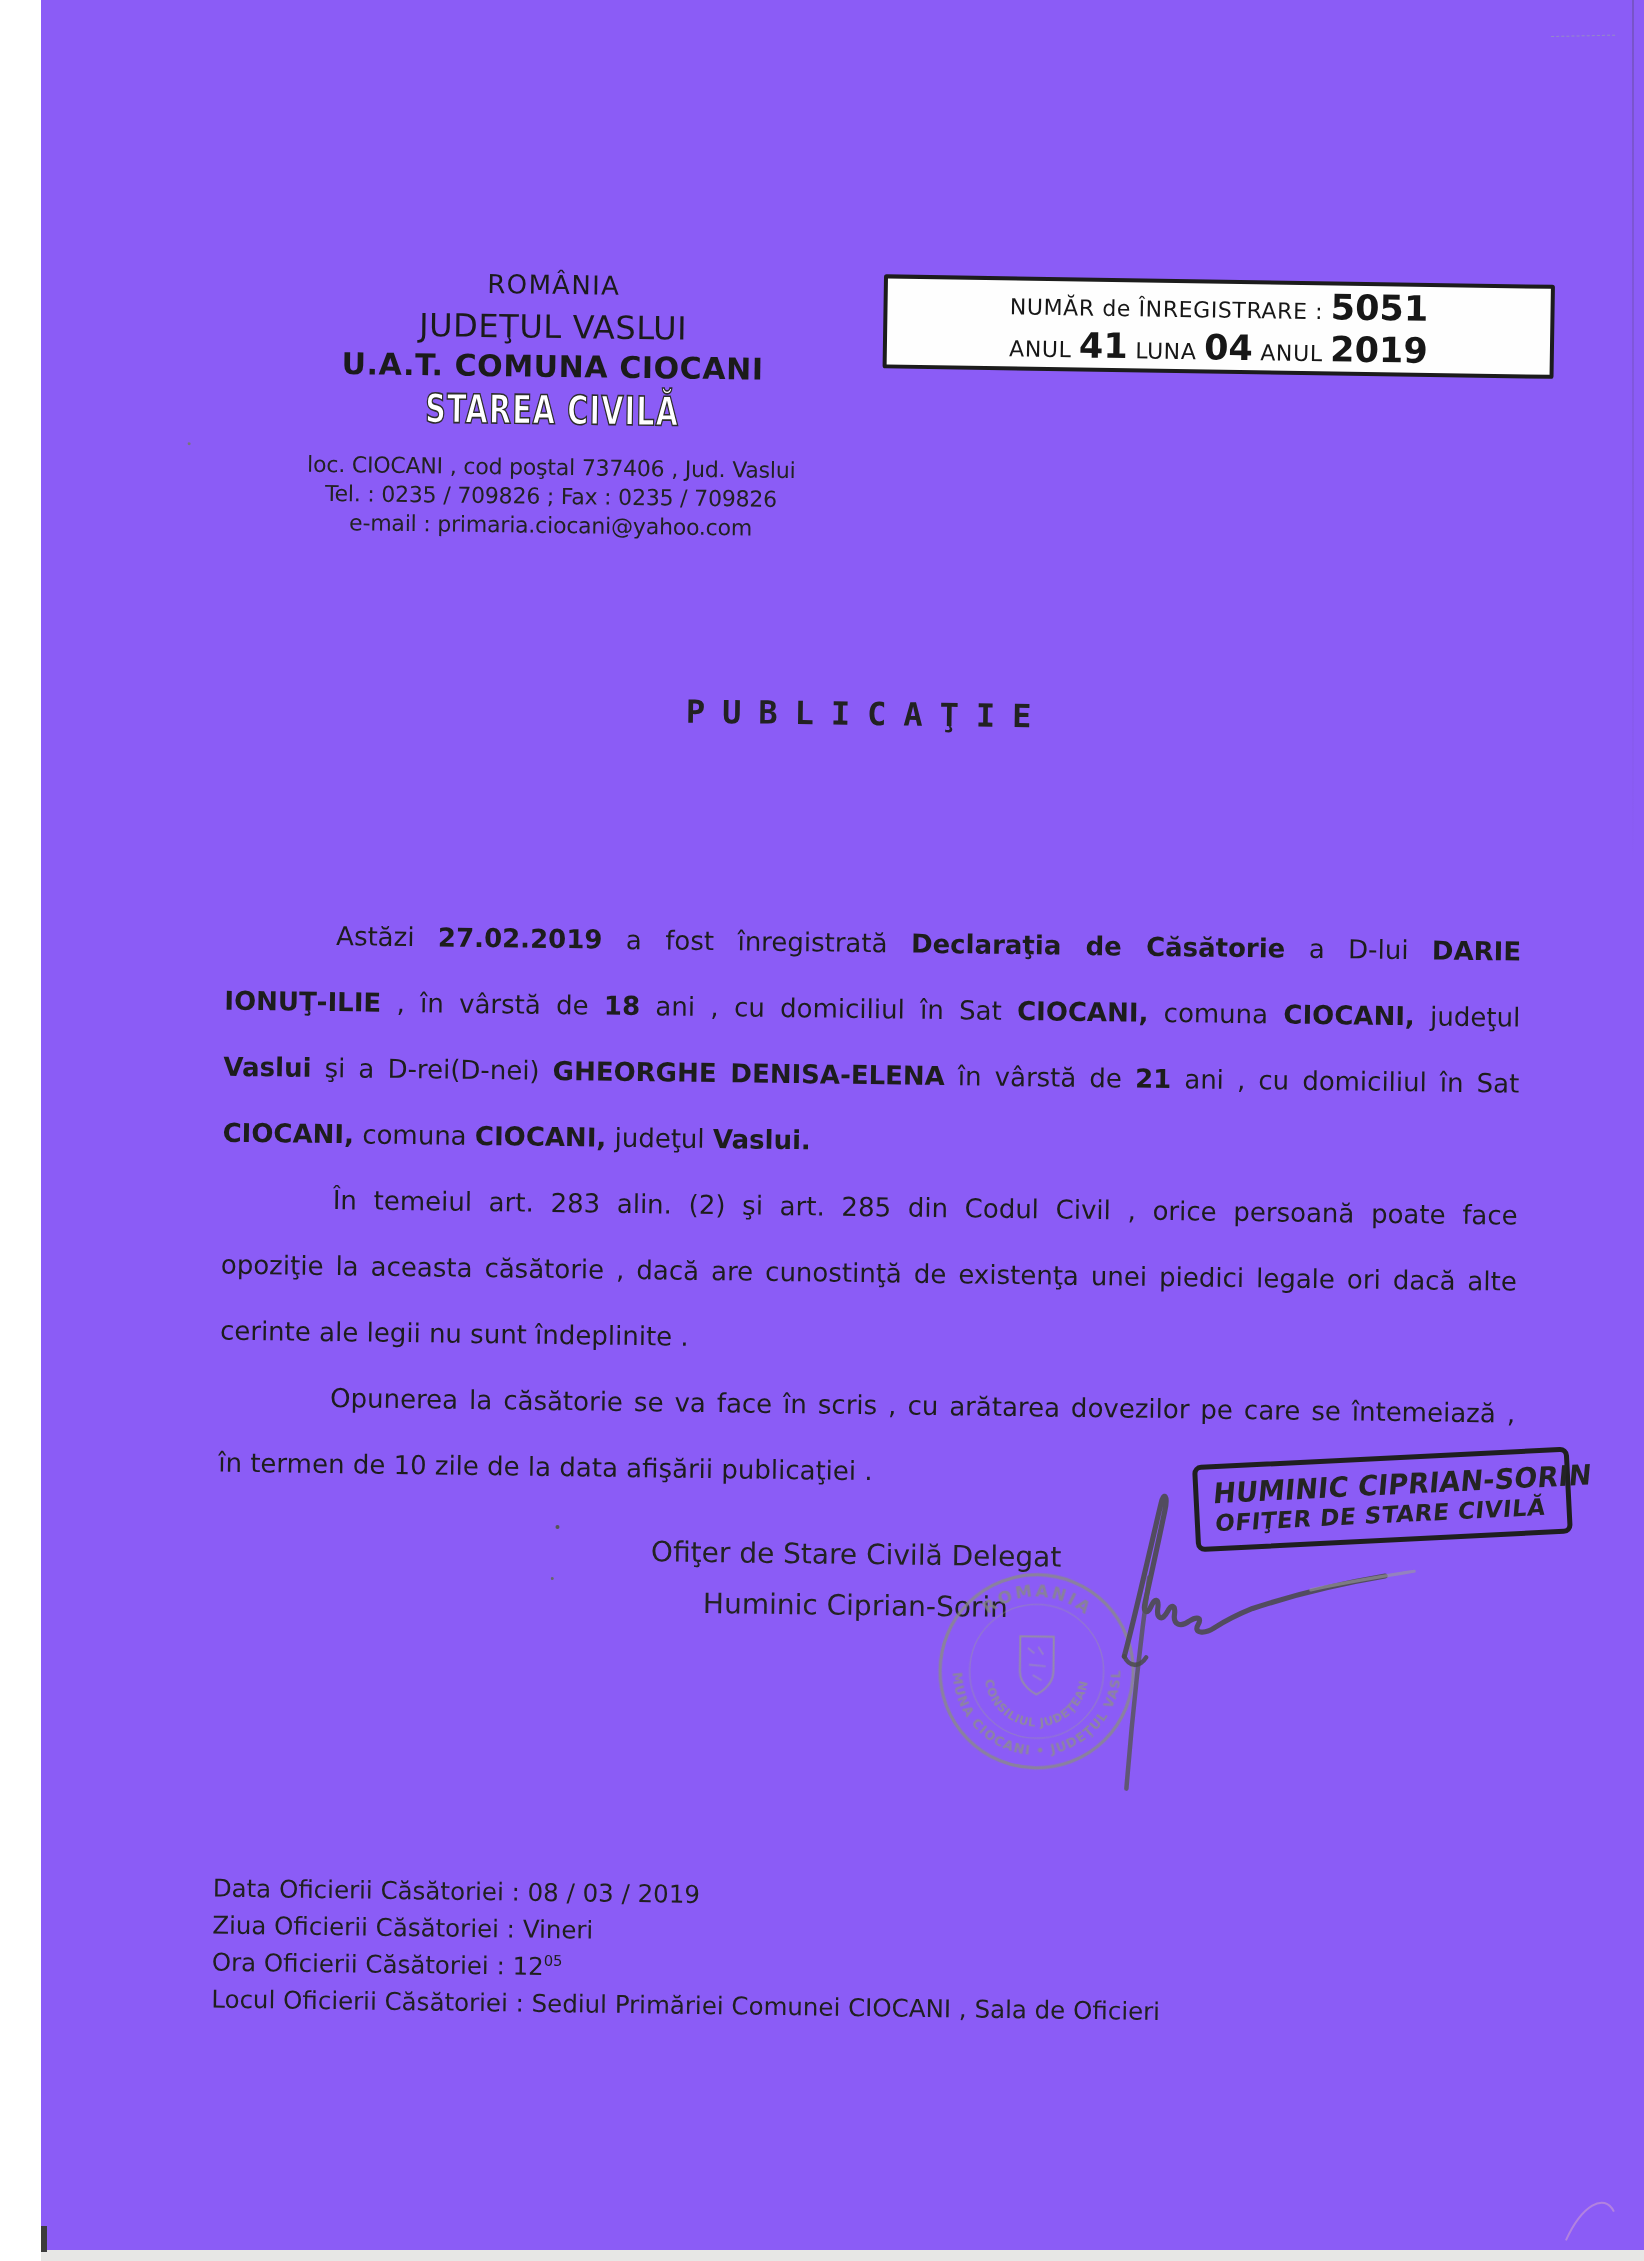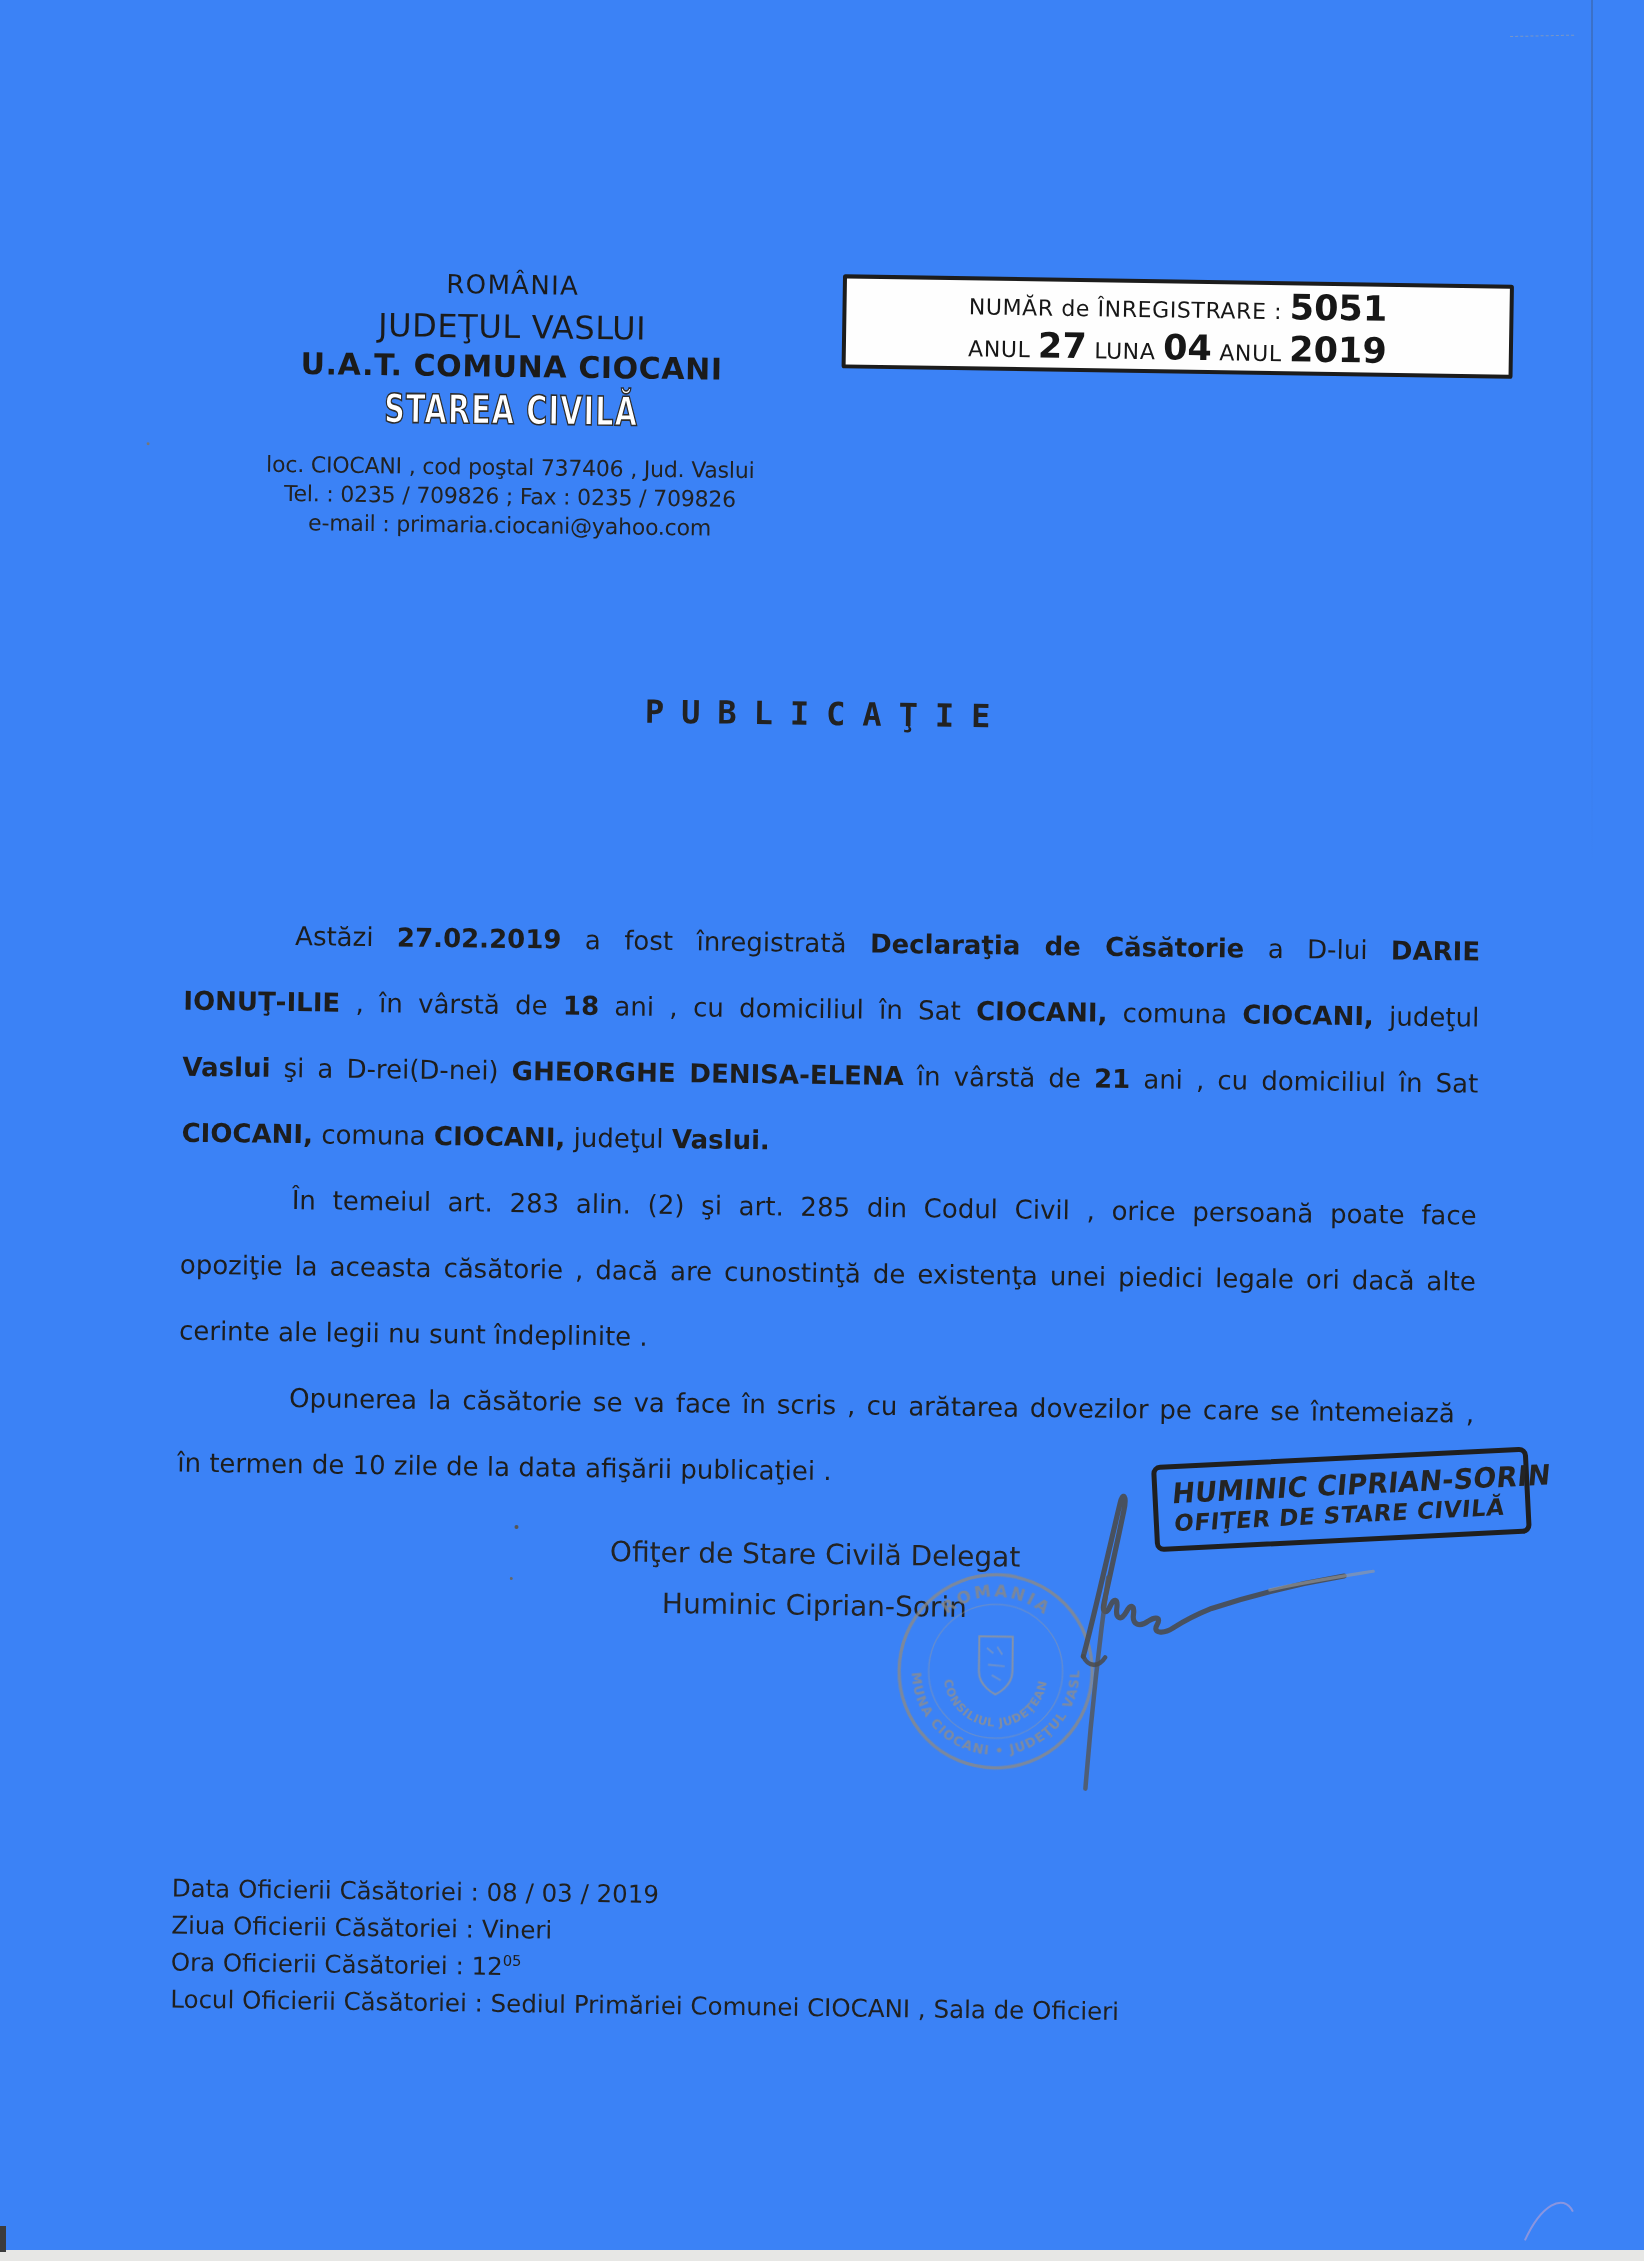--- a/index.html
+++ b/index.html
@@ -1,18 +1,18 @@
 <!DOCTYPE html>
 <html style="font-size:10.3px"><head>
 <meta charset="utf-8">
 <style>
   html,body{margin:0;padding:0;background:#ffffff;}
   body{width:1644px;height:2261px;position:relative;overflow:hidden;
        font-family:"DejaVu Sans","Liberation Sans",sans-serif;color:#1b1b1b;}
-  #page{position:absolute;inset:0;background:#3b82f6;}
+  #page{position:absolute;inset:0;background:#8b5cf6;margin-left:41px;}
   #content{position:absolute;inset:0;transform:rotate(0.75deg);transform-origin:822px 1032px;}
 
   
   .hline{position:absolute;left:213px;width:580px;text-align:center;white-space:nowrap;}
   .country{top:274px;font-size:26px;letter-spacing:1.3px;}
   .county{top:312px;font-size:32px;letter-spacing:0.6px;}
   .uat{top:353px;font-size:30px;font-weight:bold;letter-spacing:0.6px;}
   .starea{top:393px;font-size:37px;font-weight:900;letter-spacing:1.3px;
           color:#ffffff;-webkit-text-stroke:1.5px #2d2d2d;text-shadow:0 0 0.6px #555;
           transform:scaleX(.78) scaleY(1.08);transform-origin:center;}
@@ -81,21 +81,21 @@
     <div class="hline country">ROMÂNIA</div>
     <div class="hline county">JUDEŢUL VASLUI</div>
     <div class="hline uat">U.A.T. COMUNA CIOCANI</div>
     <div class="hline starea">STAREA CIVILĂ</div>
     <div class="hline addr addr1">loc. CIOCANI , cod poştal 737406 , Jud. Vaslui</div>
     <div class="hline addr addr2">Tel. : 0235 / 709826 ; Fax : 0235 / 709826</div>
     <div class="hline addr addr3">e-mail : primaria.ciocani@yahoo.com</div>
 
     <div id="regbox">
       <div class="regline"><span class="lab">NUMĂR de ÎNREGISTRARE :  </span><span class="num">5051</span></div>
-      <div class="regline"><span class="lab">ANUL </span><span class="num">27</span><span class="lab">   LUNA </span><span class="num">04</span><span class="lab">  ANUL </span><span class="num">2019</span></div>
+      <div class="regline"><span class="lab">ANUL </span><span class="num">41</span><span class="lab">   LUNA </span><span class="num">04</span><span class="lab">  ANUL </span><span class="num">2019</span></div>
     </div>
 
     <div id="doc-title">PUBLICAŢIE</div>
 
     <div id="body-block">
       <div class="line just indent"><span>Astăzi </span><span class="b">27.02.2019</span><span> a fost înregistrată </span><span class="b">Declaraţia de Căsătorie</span><span> a D-lui </span><span class="b">DARIE</span></div>
       <div class="line just"><span class="b">IONUŢ-ILIE</span><span> , în vârstă de </span><span class="b">18</span><span> ani , cu domiciliul în Sat </span><span class="b">CIOCANI,</span><span> comuna </span><span class="b">CIOCANI,</span><span> judeţul</span></div>
       <div class="line just"><span class="b">Vaslui</span><span> şi a D-rei(D-nei) </span><span class="b">GHEORGHE DENISA-ELENA</span><span> în vârstă de </span><span class="b">21</span><span> ani , cu domiciliul în Sat</span></div>
       <div class="line"><span class="b">CIOCANI,</span><span> comuna </span><span class="b">CIOCANI,</span><span> judeţul </span><span class="b">Vaslui.</span></div>
       <div class="line just indent"><span>În temeiul art. 283 alin. (2) şi art. 285 din Codul Civil , orice persoană poate face</span></div>

